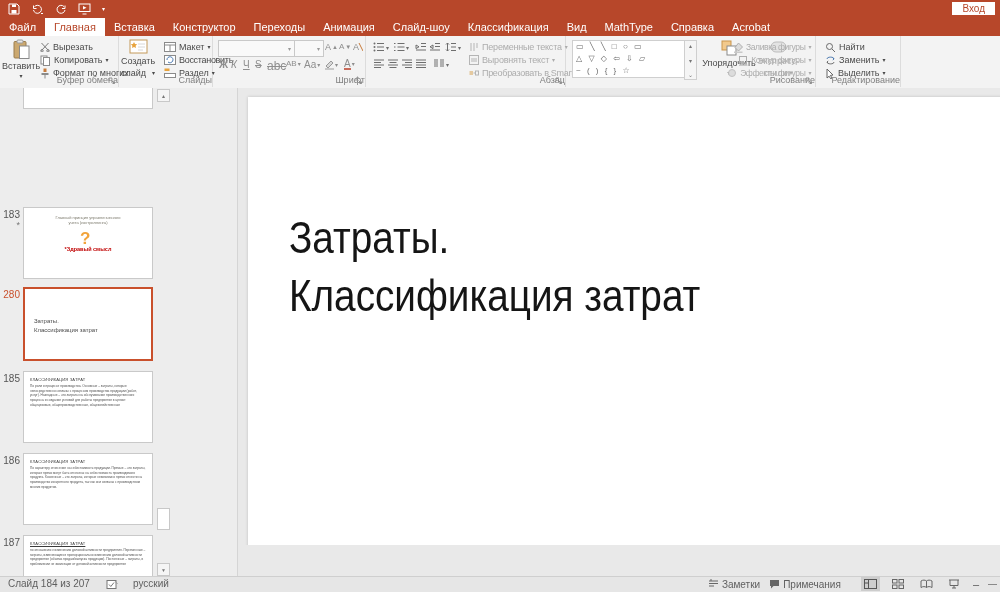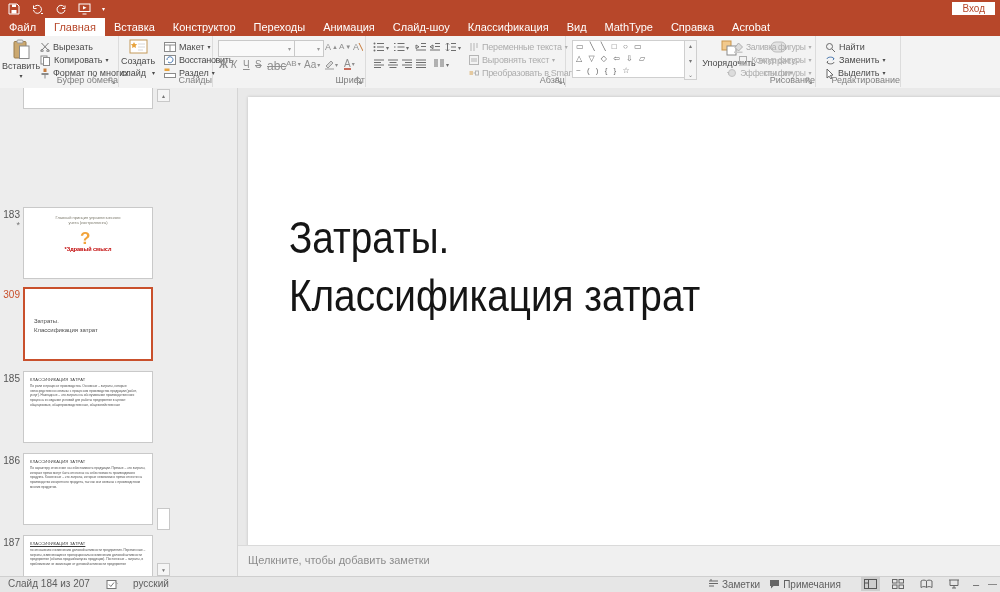--- a/index.html
+++ b/index.html
@@ -408,21 +408,21 @@
     <div class="tstar" style="top:132px">*</div>
     <div class="thumb" style="top:119px;height:72px">
       <div class="preline" style="font-size:4px;color:#7d7b6e;text-align:center;margin-top:7px">Главный принцип управленческого
 учета (контроллинга)</div>
       <div style="position:relative;text-align:center;margin-top:12px">
         <span style="position:absolute;left:56px;top:-8px;font-size:17px;color:#F2A33A;font-weight:bold">?</span>
         <span style="position:relative;font-size:5.5px;font-weight:bold;color:#C00000">*Здравый смысл</span>
       </div>
     </div>
 
-    <div class="tnum sel" style="top:201px">309</div>
+    <div class="tnum sel" style="top:201px">280</div>
     <div class="thumb sel" style="top:199px;height:74px">
       <div class="preline" style="font-size:6px;color:#4a4a4a;margin:28px 0 0 9px;line-height:1.5">Затраты.
 Классификация затрат</div>
     </div>
 
     <div class="tnum" style="top:285px">185</div>
     <div class="thumb" style="top:283px;height:72px">
       <div class="tt-title">КЛАССИФИКАЦИЯ ЗАТРАТ</div>
       <div class="tt-body">По роли в процессе производства. Основные – затраты, которые непосредственно связаны с процессом производства продукции (работ, услуг). Накладные – это затраты на обслуживание производственного процесса и создание условий для работы предприятия в целом: общецеховые, общепроизводственные, общехозяйственные</div>
     </div>
@@ -453,23 +453,20 @@
 
   <div class="canvas">
     <div class="slide">
       <div class="slide-title">
         <div>Затраты.</div>
         <div>Классификация затрат</div>
       </div>
     </div>
   </div>
 
-  <div class="notespane">
-    <div class="notes-ph">Щелкните, чтобы добавить заметки</div>
-  </div>
 
   <div class="statusbar">
     <div class="sb-item" style="left:8px">
         <span>Слайд 184 из 207</span>
       </div>
     <svg class="abs" style="left:106px;top:2px" width="12" height="11">
         <rect x="1" y="1.5" width="9" height="8" fill="#fff" stroke="#777"></rect>
         <path d="M3 5.5l1.8 2L8 3.5" fill="none" stroke="#777"></path>
         <path d="M9 2l2.5 3" stroke="#999"></path>
       </svg>

